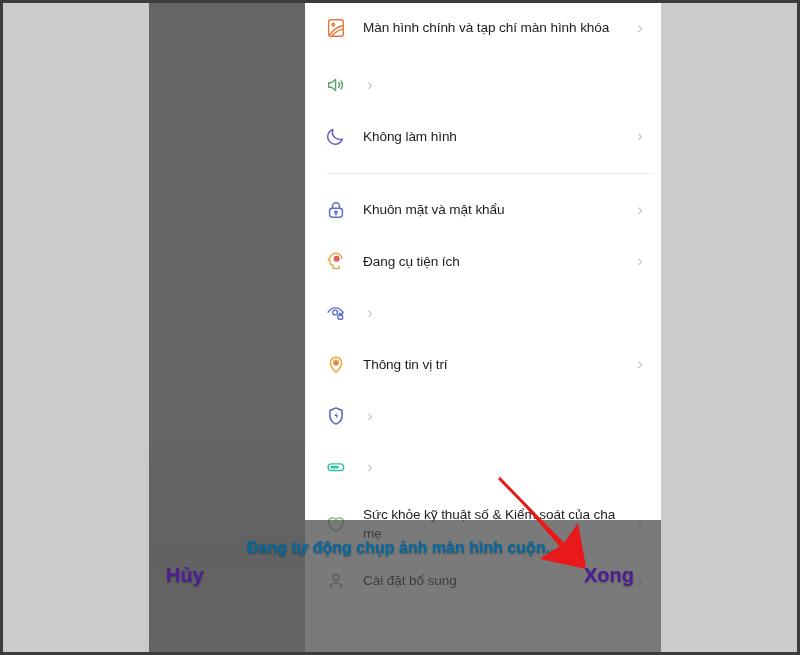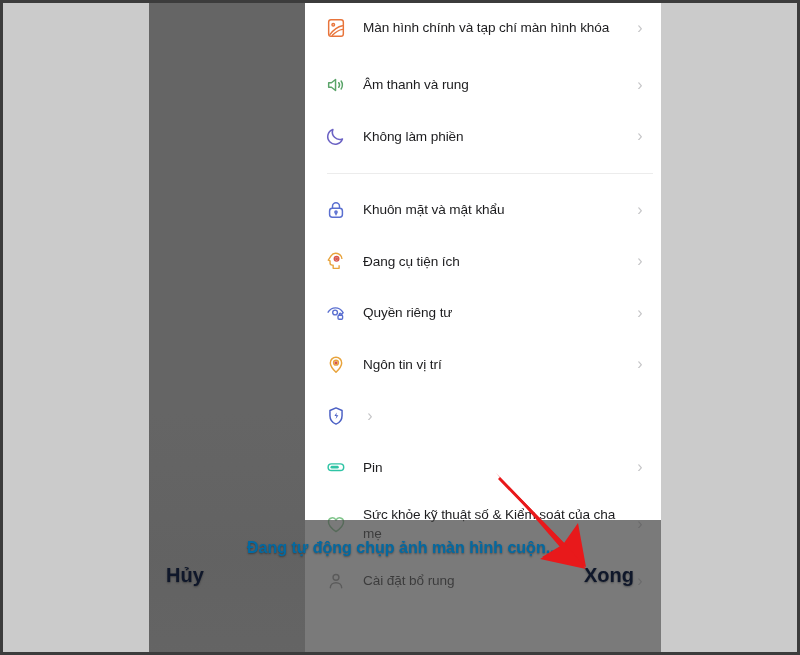--- a/index.html
+++ b/index.html
@@ -125,21 +125,21 @@
     width: 508px;
     top: 517px;
     bottom: 0;
     color: #ffffff;
   }
   .btn-cancel, .btn-done {
     position: absolute;
     top: 44px;
     font-size: 20px;
     font-weight: bold;
-    color: #0f172a;
+    color: #4c1d95;
     text-shadow: 0 1px 2px rgba(0,0,0,0.35);
     cursor: pointer;
   }
   .btn-cancel { left: 17px; }
   .btn-done  { right: 23px; }
 
   .status-text {
     position: absolute;
     top: 17px;
     left: 92px;
@@ -188,31 +188,30 @@
       </div>
 
       <div class="row">
         <span class="ico">
           <svg width="22" height="22" viewBox="0 0 24 24" fill="none" stroke="#5aa469" stroke-width="1.6" stroke-linejoin="round">
             <path d="M4 9.5h3L11.5 6v12L7 14.5H4z"></path>
             <path d="M15 9.5c1 1.4 1 3.6 0 5" stroke-linecap="round"></path>
             <path d="M17.6 7.6c1.8 2.4 1.8 6.4 0 8.8" stroke-linecap="round"></path>
           </svg>
         </span>
-        <span class="label">Âm thanh và rung</span>
         <span class="chev">›</span>
       </div>
 
       <div class="row">
         <span class="ico">
           <svg width="22" height="22" viewBox="0 0 24 24" fill="none" stroke="#6b62c4" stroke-width="1.7" stroke-linejoin="round">
             <path d="M19 15.2A8 8 0 0 1 8.6 4.9 8.2 8.2 0 1 0 19 15.2z"></path>
           </svg>
         </span>
-        <span class="label">Không làm phiền</span>
+        <span class="label">Không làm hình</span>
         <span class="chev">›</span>
       </div>
 
       <div class="divider-wrap">
         <div class="divider"></div>
       </div>
 
       <div class="row">
         <span class="ico">
           <svg width="22" height="22" viewBox="0 0 24 24" fill="none" stroke="#5a6fd0" stroke-width="1.6">
@@ -240,54 +239,52 @@
 
       <div class="row">
         <span class="ico">
           <svg width="22" height="22" viewBox="0 0 24 24" fill="none" stroke="#5a6fd0" stroke-width="1.5" stroke-linejoin="round">
             <path d="M3 11.5c2.2-3.4 5.3-5.1 8.4-5.1s6.2 1.7 8.4 5.1c-1 1.5-2.2 2.7-3.5 3.5"></path>
             <circle cx="11" cy="11.5" r="2.6"></circle>
             <rect x="14.2" y="14.4" width="5" height="4.4" rx="1.2"></rect>
             <path d="M15.6 14.4v-1.1a1.1 1.1 0 0 1 2.2 0v1.1"></path>
           </svg>
         </span>
-        <span class="label">Quyền riêng tư</span>
         <span class="chev">›</span>
       </div>
 
       <div class="row">
         <span class="ico">
           <svg width="22" height="22" viewBox="0 0 24 24" fill="none" stroke="#e8a33b" stroke-width="1.6" stroke-linejoin="round">
             <path d="M12 21s6.2-6.1 6.2-10.2A6.2 6.2 0 0 0 5.8 10.8C5.8 14.9 12 21 12 21z"></path>
             <circle cx="12" cy="10.6" r="2.6"></circle>
             <circle cx="12" cy="10.6" r="0.9" stroke="#d8564a"></circle>
           </svg>
         </span>
-        <span class="label">Ngôn tin vị trí</span>
+        <span class="label">Thông tin vị trí</span>
         <span class="chev">›</span>
       </div>
 
       <div class="row">
         <span class="ico">
           <svg width="22" height="22" viewBox="0 0 24 24" fill="none" stroke="#4a5fc4" stroke-width="1.6" stroke-linejoin="round">
             <path d="M12 3.2 5.4 6v5.6c0 4.2 2.8 7.6 6.6 9.2 3.8-1.6 6.6-5 6.6-9.2V6z"></path>
             <path d="M12.7 8.2 10.3 12h2.2l-0.9 3.2 3-4h-2.2z" fill="#4a5fc4" stroke="none"></path>
           </svg>
         </span>
         <span class="chev">›</span>
       </div>
 
       <div class="row">
         <span class="ico">
           <svg width="22" height="22" viewBox="0 0 24 24" fill="none" stroke="#2fc4a5" stroke-width="1.6">
             <rect x="3.4" y="8.6" width="17" height="7.2" rx="3.6"></rect>
             <rect x="6" y="10.7" width="9" height="3" rx="1.5" fill="#2fc4a5" stroke="none"></rect>
           </svg>
         </span>
-        <span class="label">Pin</span>
         <span class="chev">›</span>
       </div>
 
       <div class="row tall">
         <span class="ico">
           <svg width="22" height="22" viewBox="0 0 24 24" fill="none" stroke="#7fc48a" stroke-width="1.6" stroke-linejoin="round">
             <path d="M12 20.2S3.8 15 3.8 9.6a4.3 4.3 0 0 1 8.2-1.8 4.3 4.3 0 0 1 8.2 1.8c0 5.4-8.2 10.6-8.2 10.6z"></path>
           </svg>
         </span>
         <span class="label">Sức khỏe kỹ thuật số &amp; Kiểm soát của cha mẹ</span>
@@ -295,21 +292,21 @@
       </div>
 
 
       <div class="row">
         <span class="ico">
           <svg width="22" height="22" viewBox="0 0 24 24" fill="none" stroke="#8f8f8f" stroke-width="1.6" stroke-linecap="round">
             <circle cx="12" cy="8" r="3.2"></circle>
             <path d="M5.8 19.4c0-3.4 2.8-5.6 6.2-5.6s6.2 2.2 6.2 5.6"></path>
           </svg>
         </span>
-        <span class="label">Cài đặt bổ rung</span>
+        <span class="label">Cài đặt bổ sung</span>
         <span class="chev">›</span>
       </div>
 
     </div>
 
     <div class="dim-overlay"></div>
   </div>
 
   <div class="bottom-bar">
     <div class="btn-cancel">Hủy</div>

